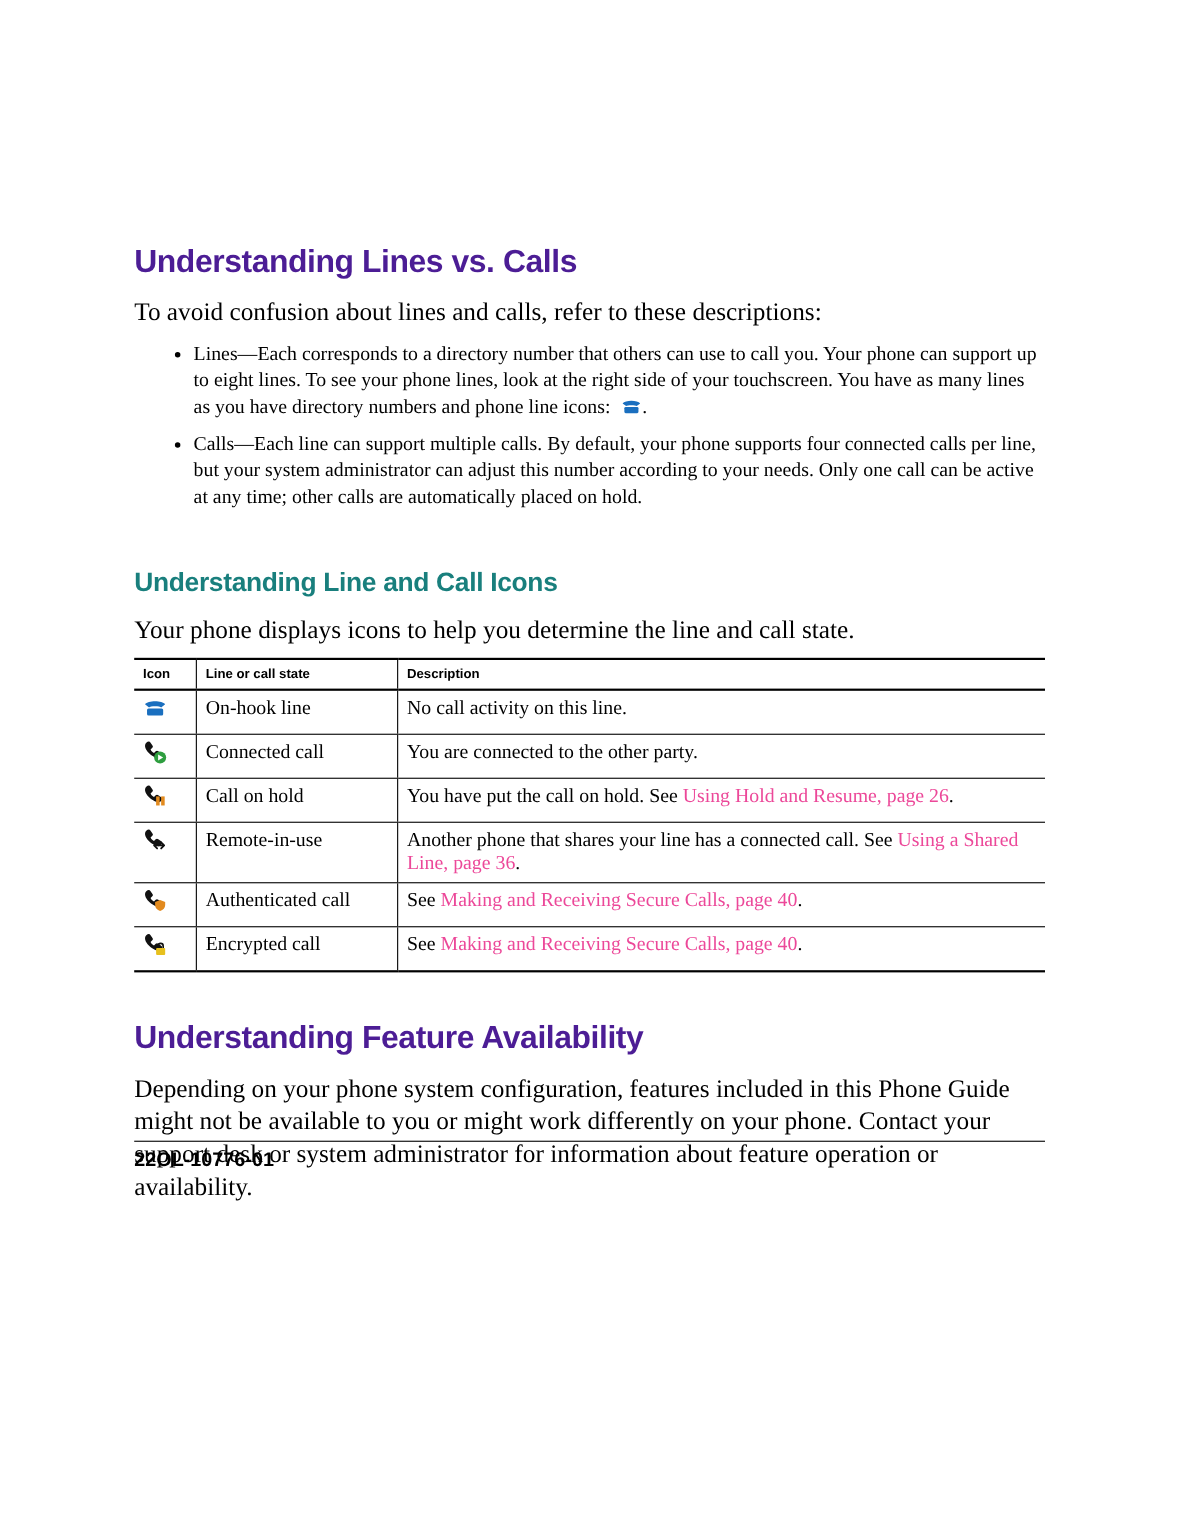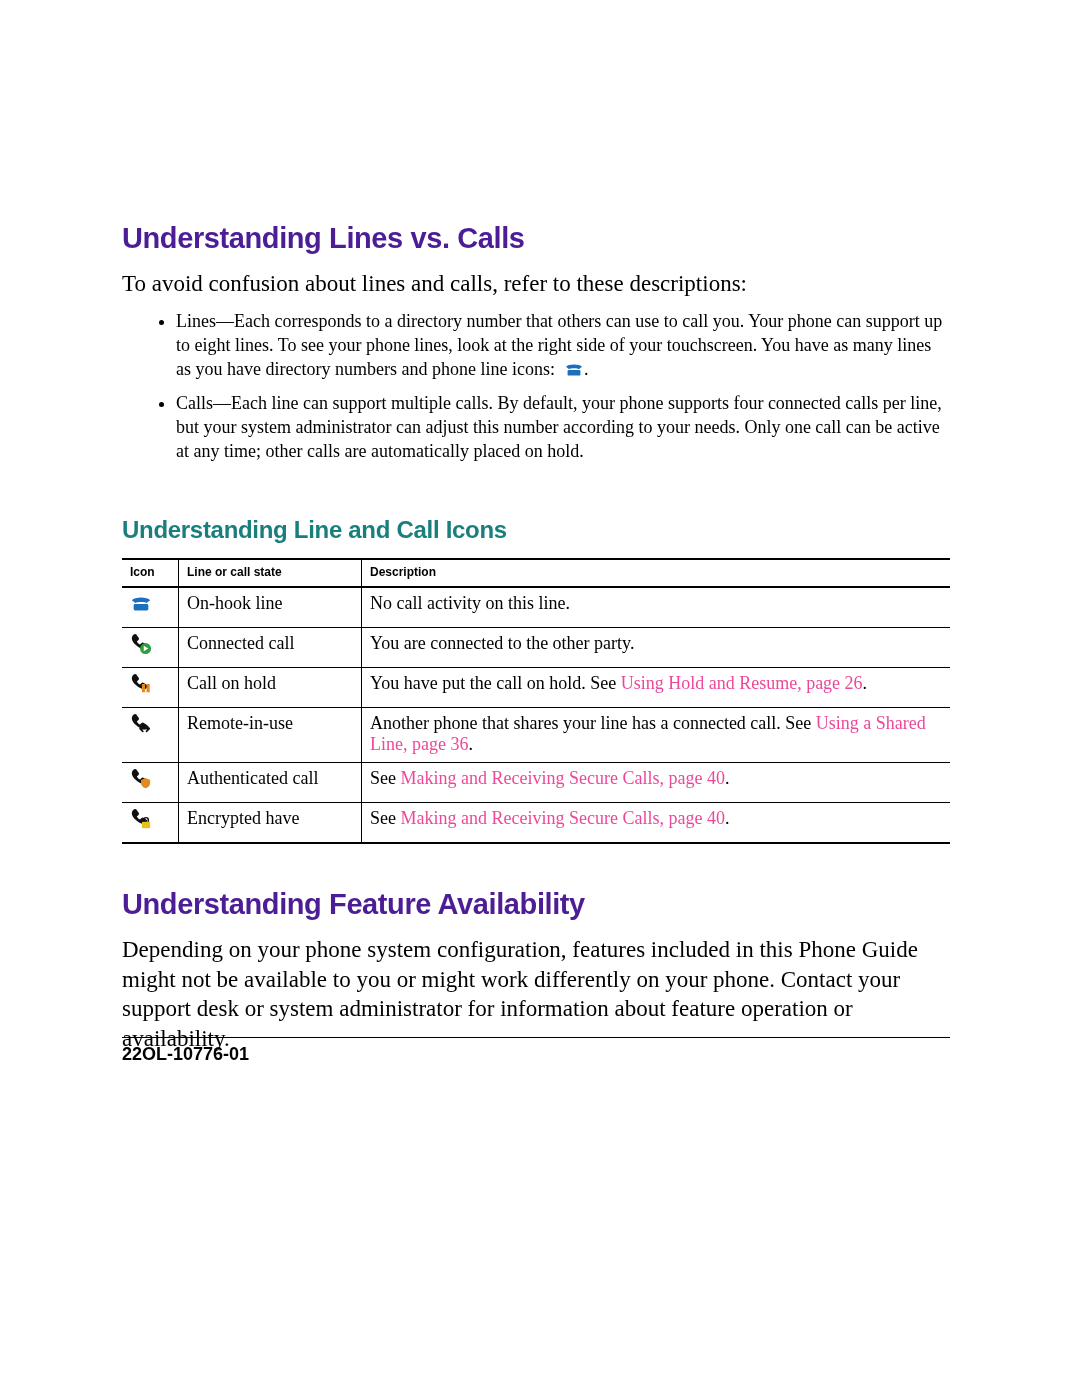--- a/index.html
+++ b/index.html
@@ -177,20 +177,21 @@
           </svg>
       </span><span>.</span>
     </li>
     <li>Calls—Each line can support multiple calls. By default, your phone supports four connected calls per line, but your system administrator can adjust this number according to your needs. Only one call can be active at any time; other calls are automatically placed on hold.</li>
   </ul>
 
   <div class="spacer-top"></div>
 
   <h2 class="teal">Understanding Line and Call Icons</h2>
 
+  <p class="body">Your phone displays icons to help you determine the line and call state.</p>
 
   <table class="icons">
     <thead>
       <tr>
         <th>Icon</th>
         <th>Line or call state</th>
         <th>Description</th>
       </tr>
     </thead>
     <tbody>
@@ -232,21 +233,21 @@
               </svg></span></td>
         <td class="state-cell">Authenticated call</td>
         <td>
           <span>See </span><span class="link">Making and Receiving Secure Calls, page&nbsp;40</span><span>.</span>
         </td>
       </tr>
       <tr>
         <td class="icon-cell"><span><svg width="22" height="22" viewBox="0 0 24 24">
                 <use href="#i-encrypted"></use>
               </svg></span></td>
-        <td class="state-cell">Encrypted have</td>
+        <td class="state-cell">Encrypted call</td>
         <td>
           <span>See </span><span class="link">Making and Receiving Secure Calls, page&nbsp;40</span><span>.</span>
         </td>
       </tr>
     </tbody>
   </table>
 
   <h1 class="teal">Understanding Feature Availability</h1>
 
   <p class="body">Depending on your phone system configuration, features included in this Phone Guide might not be available to you or might work differently on your phone. Contact your support desk or system administrator for information about feature operation or availability.</p>

